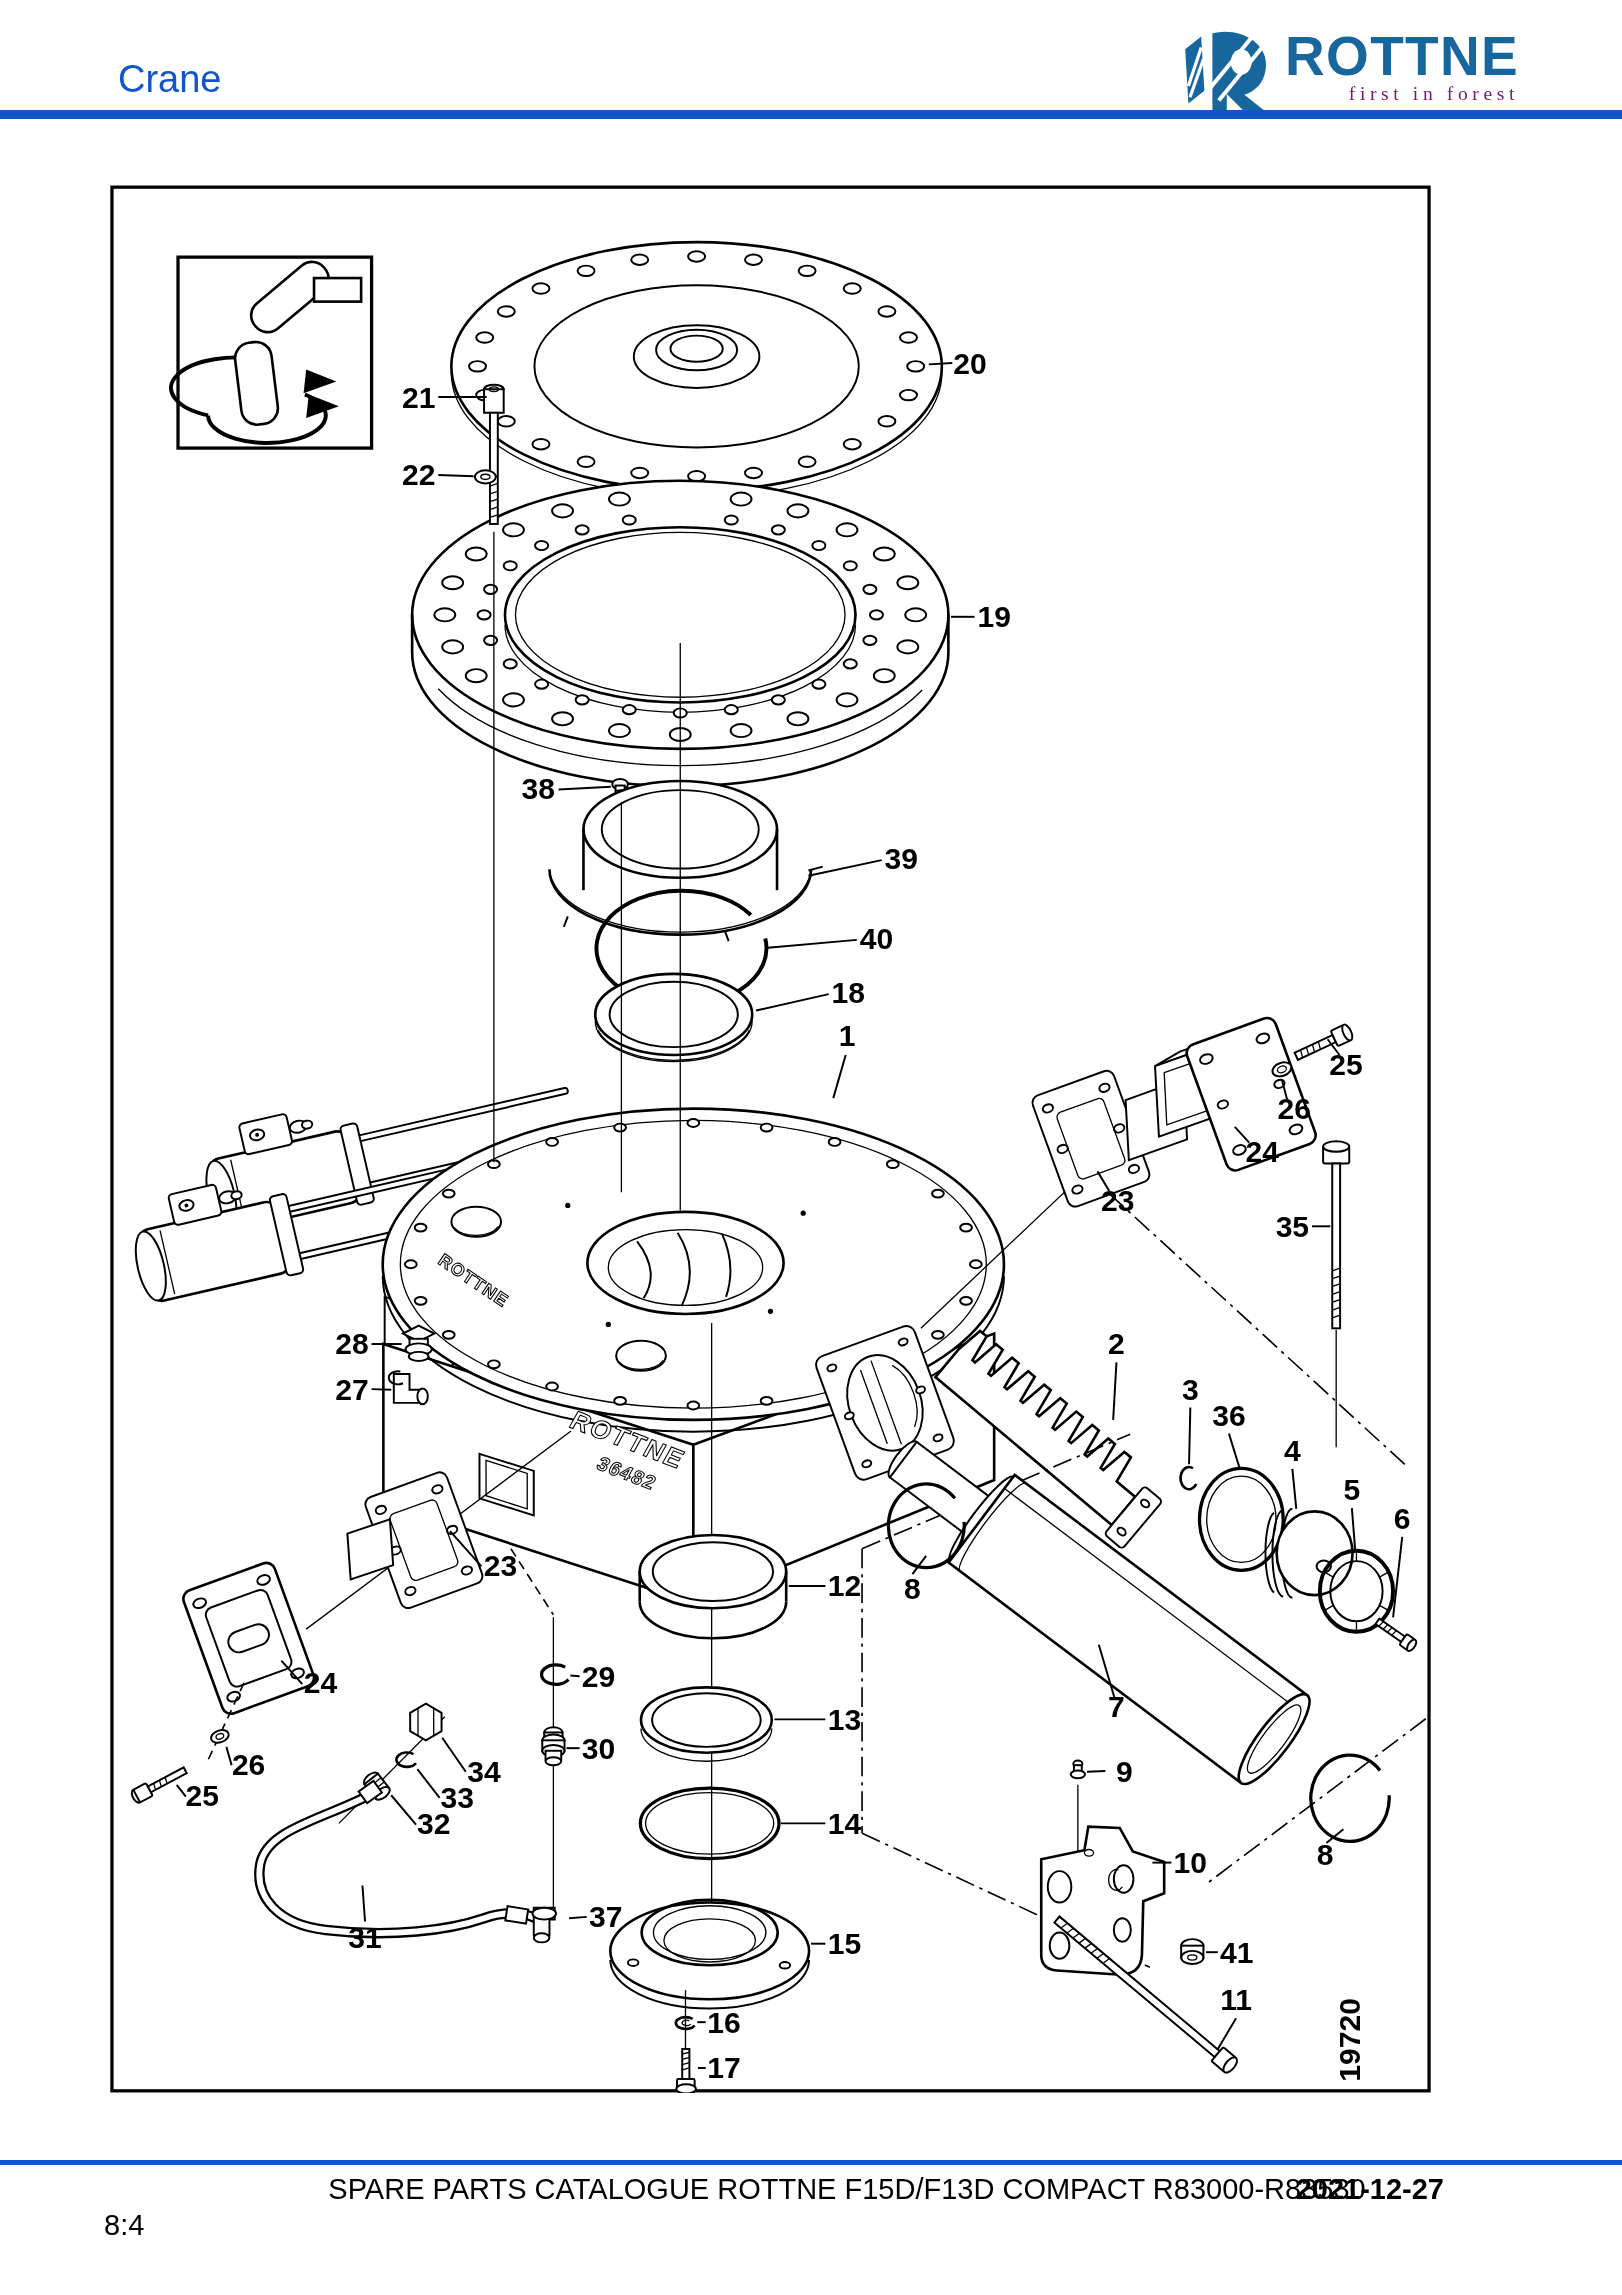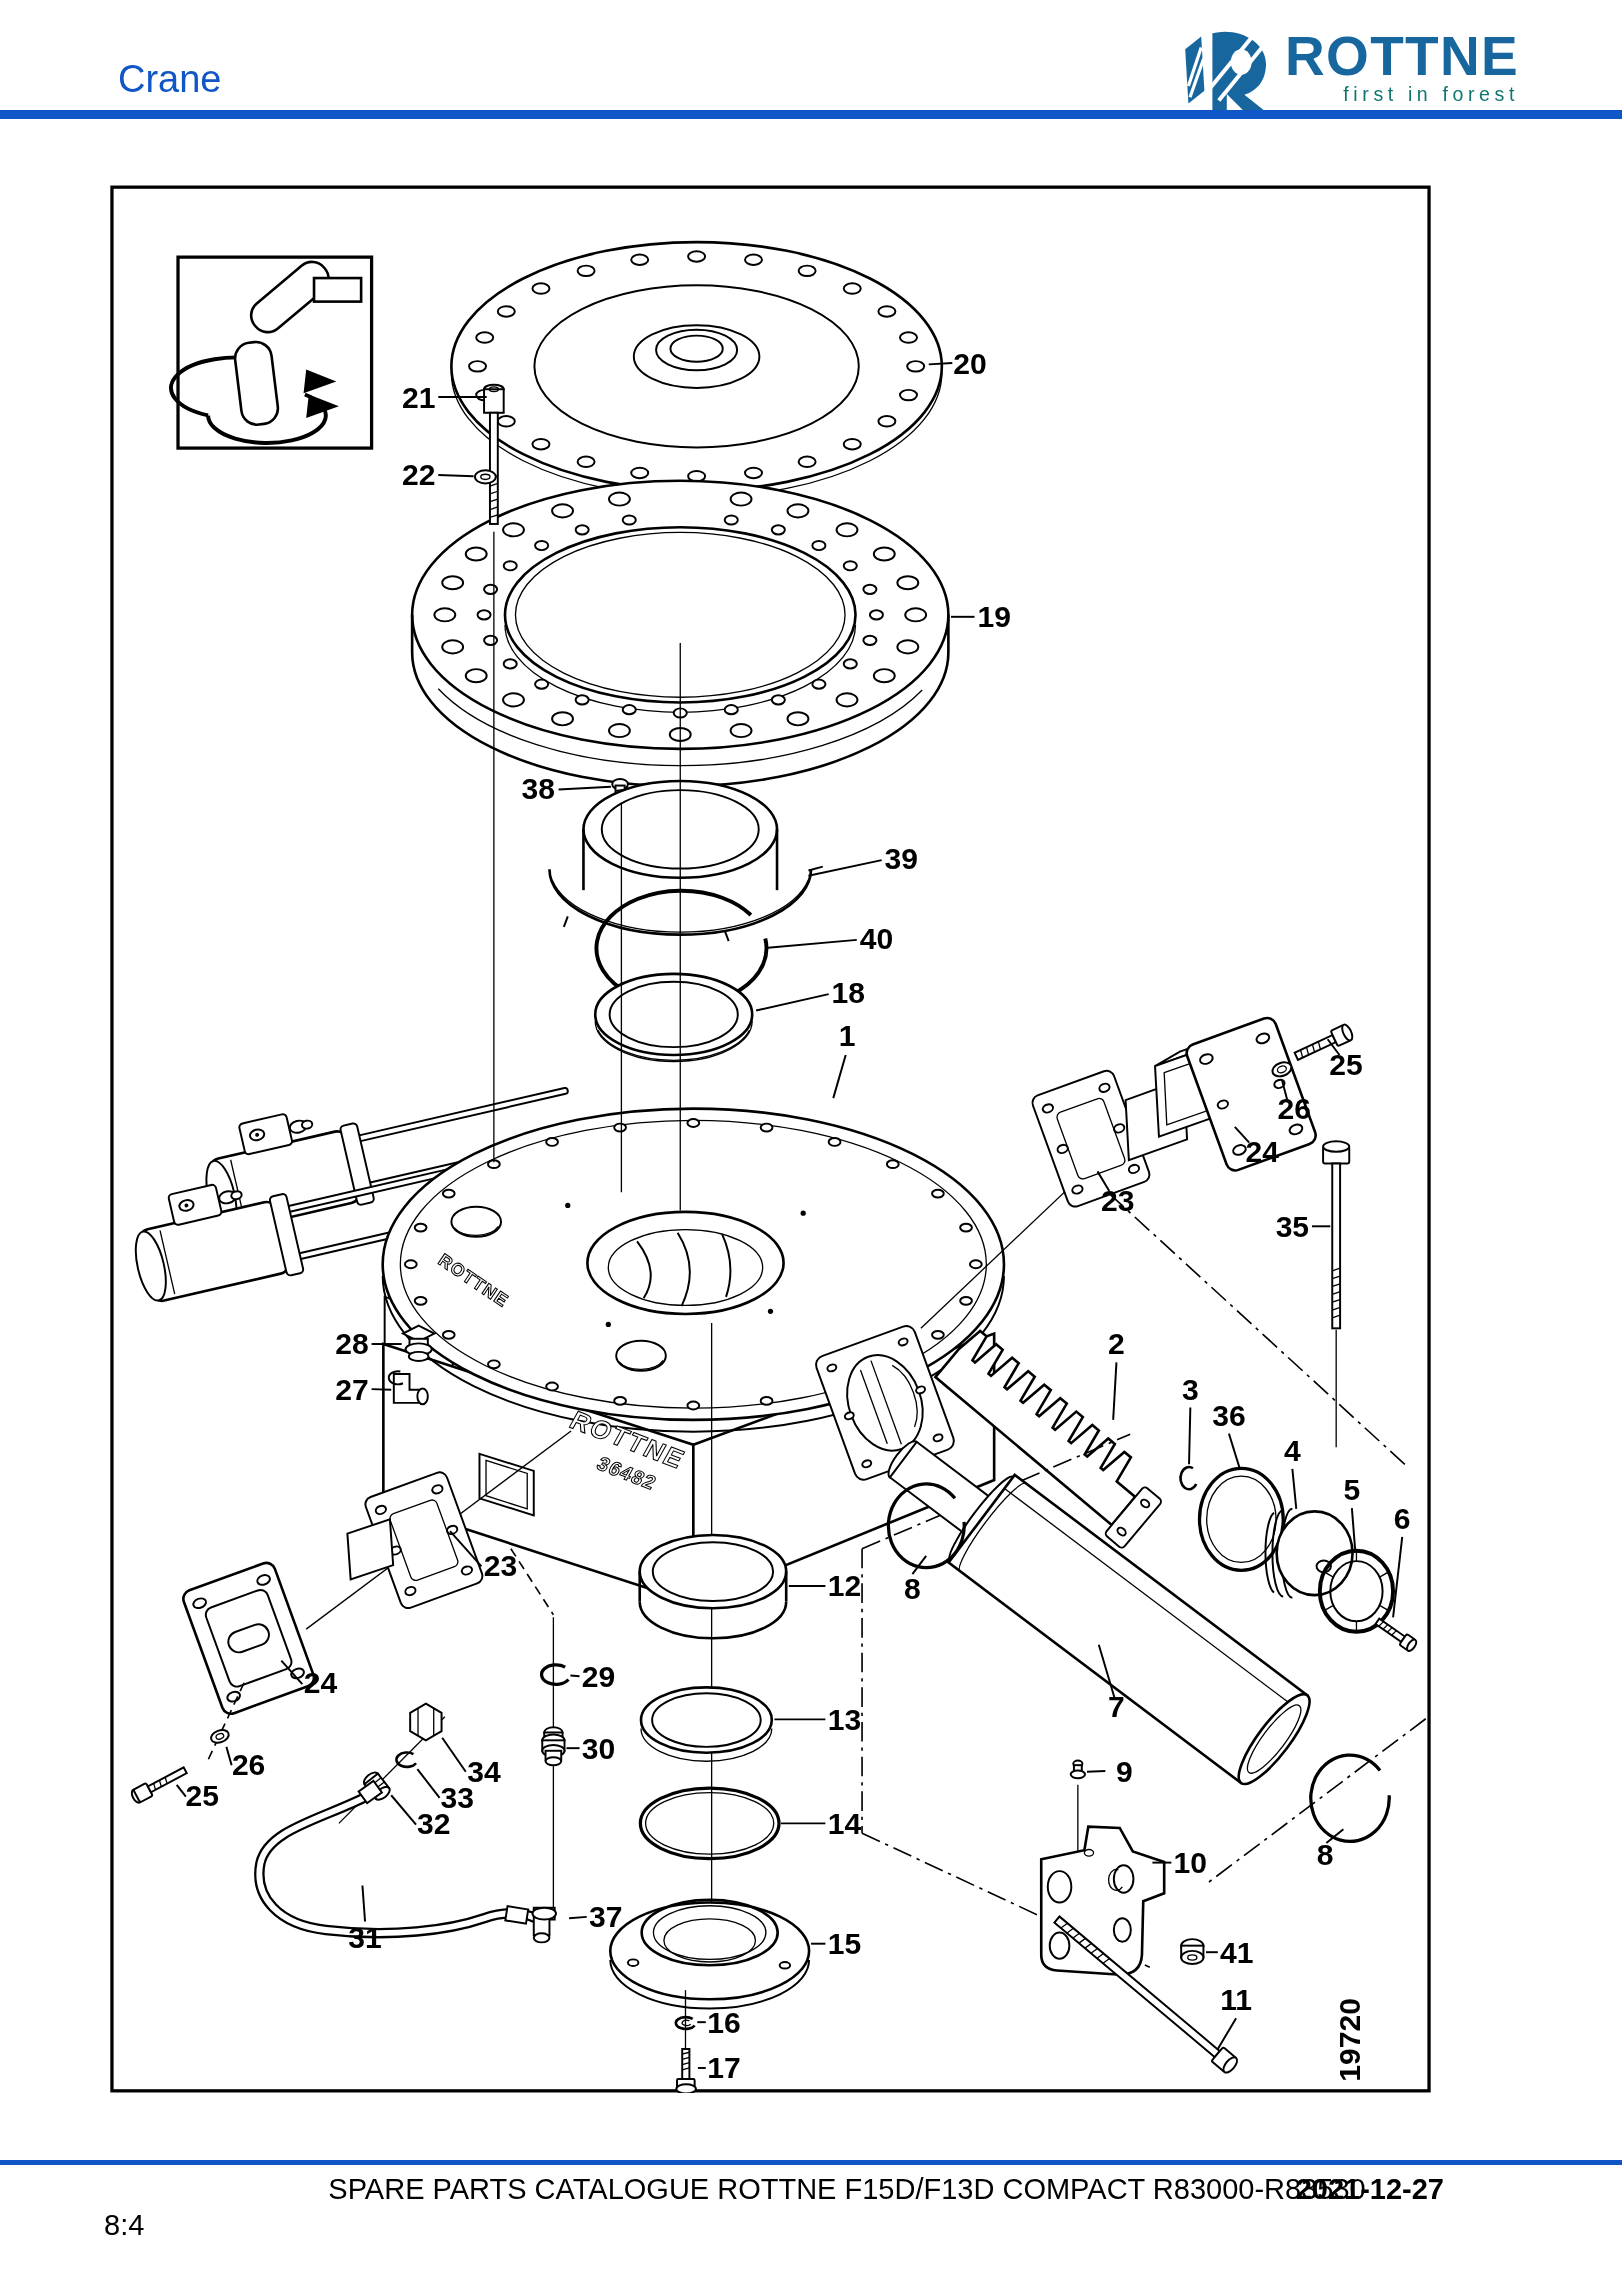--- a/index.html
+++ b/index.html
@@ -5,21 +5,21 @@
   html,body{margin:0;padding:0;background:#fff;}
   .page{position:relative;width:1622px;height:2295px;background:#fff;overflow:hidden;
         font-family:"Liberation Sans",sans-serif;}
   .page-title{position:absolute;left:118px;top:58px;font-size:38px;color:#1156c6;text-align:center;}
   .rule{position:absolute;left:0;width:1622px;background:#1156c6;}
   .rule-top{top:110px;height:9.2px;}
   .rule-bottom{top:2160px;height:4.6px;}
   .logo{position:absolute;right:103px;top:30px;display:flex;align-items:flex-start;}
   .logo-text{display:flex;flex-direction:column;align-items:flex-end;margin-left:6.5px;}
   .logo-word{font-size:55px;font-weight:bold;color:#17679e;letter-spacing:1.3px;line-height:52px;}
-  .logo-tag{font-size:19.6px;color:#0f766e;letter-spacing:4.6px;margin-top:1.3px;font-family:Liberation Sans, sans-serif;}
+  .logo-tag{font-size:19.6px;color:#701a75;letter-spacing:4.6px;margin-top:1.3px;font-family:Liberation Serif, serif;}
   .footer{position:absolute;top:2173px;left:0;width:1622px;font-size:29px;color:#000;}
   .footer .pageno{position:absolute;left:104px;margin-top:36px;}
   .footer .ftitle{position:absolute;left:0;width:1622px;text-align:center;padding-left:36px;}
   .footer .fdate{position:absolute;right:178px;font-weight:bold;}
   svg text{user-select:none;}
   .s2{stroke:#000;stroke-width:2;fill:none}
   .s3{stroke:#000;stroke-width:3;fill:none}
   .s4{stroke:#000;stroke-width:4;fill:none}
   .s5{stroke:#000;stroke-width:5;fill:none}
   .s6{stroke:#000;stroke-width:6;fill:none}

